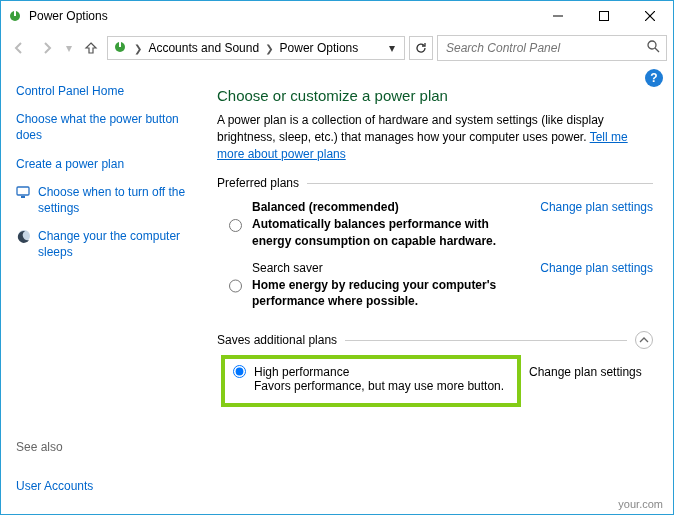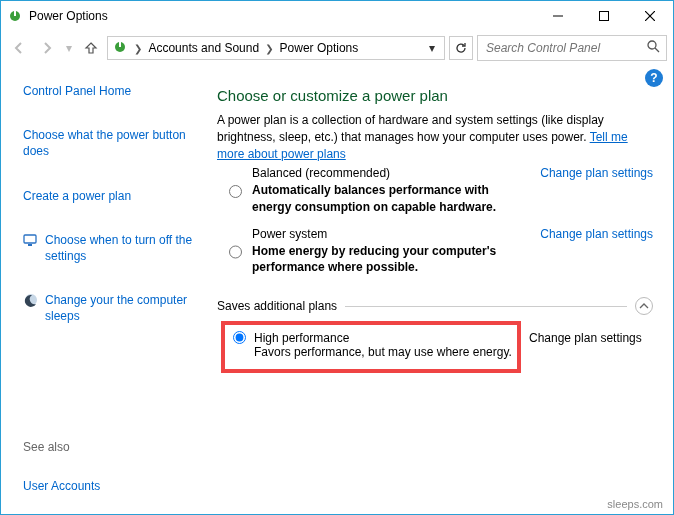--- a/index.html
+++ b/index.html
@@ -58,40 +58,40 @@
     position: relative;
   }
   .addr .bc { color: #000; }
   .addr .chev { color: #555; font-size: 10px; padding: 0 2px; }
   .addr .dd { margin-left: auto; color: #333; width: 16px; text-align: center; }
   .refresh {
     width: 24px; height: 24px; border: 1px solid #ccc;
     display: flex; align-items: center; justify-content: center;
   }
   .search {
-    width: 190px; height: 24px; border: 1px solid #ccc;
+    width: 230px; height: 24px; border: 1px solid #ccc;
     display: flex; align-items: center;
     padding: 12px 6px;
     color: #666;
     font-style: italic;
   }
   .search input {
     border: none; outline: none; flex: 1; font-size: 12px;
     font-family: inherit; color: #666; font-style: italic;
     background: transparent;
   }
   
   .body {
     display: flex;
     height: calc(515px - 30px - 34px - 2px);
   }
   .sidebar {
     width: 210px;
-    padding: 18px 10px 10px 22px;
-    display: flex; flex-direction: column; gap: 28px;
+    padding: 18px 10px 10px 15px;
+    display: flex; flex-direction: column; gap: 12px;
   }
   .sidebar a.link {
     color: #0066cc; text-decoration: none; cursor: pointer;
     line-height: 1.35;
   }
   .sb-item { display: flex; gap: 6px; align-items: flex-start; }
   .sb-icon { width: 16px; height: 16px; flex: 0 0 16px; display: inline-flex; align-items:center; justify-content:center; }
   .seealso { margin-top: auto; padding-bottom: 10px; }
   .seealso .hdr { color: #666; margin-bottom: 24px; }
   .main {
@@ -103,40 +103,40 @@
     position: absolute; top: 4px; right: 10px;
     width: 18px; height: 18px; border-radius: 50%;
     background: #1e7dd6; color: #fff;
     display: flex; align-items:center; justify-content:center;
     font-weight: bold; font-size: 12px;
   }
   h1.page-title {
     color: #0a5a2a; font-weight: normal;
     font-size: 15px; margin: 10px 0 8px 0;
   }
-  .desc { line-height: 1.4; margin-bottom: 0; }
+  .desc { line-height: 1.4; margin-bottom: 6px; }
   .desc a { color: #0066cc; text-decoration: underline; }
   .section-label {
     color: #000; margin: 14px 0 6px 0;
     display: flex; align-items: center; gap: 8px;
   }
   .section-label .rule { flex:1; height:1px; background:#ccc; }
   .expander {
     width: 18px; height: 18px; border:1px solid #bbb; border-radius: 50%;
     display:flex; align-items:center; justify-content:center;
     color:#555; font-size:10px;
   }
   .plan { display: flex; padding: 4px 0 8px 12px; gap: 10px; }
   .plan .radio { margin-top:2px; }
   .plan .body2 { flex:1; }
-  .plan .name { font-weight: normal; }
+  .plan .name { font-weight: bold; }
   .plan .subdesc { margin-top: 2px; line-height: 1.35; font-weight: bold; }
   .plan .chg { color: #0066cc; white-space: nowrap; padding-left: 10px; }
   .highlight {
-    border: 4px solid #ef4444;
+    border: 4px solid #84cc16;
     padding: 6px 2px 10px 8px;
     margin-left: 4px;
     width: 300px;
   }
   .hp-row { display:flex; gap:8px; align-items:flex-start; }
   .watermark {
     position:absolute; bottom:4px; right:10px;
     color:#888; font-size:11px;
   }
   input[type=radio] { margin:0; }
@@ -248,34 +248,38 @@
     </div>
   </div>
 
   <div class="main">
     <div class="help">?</div>
     <h1 class="page-title">Choose or customize a power plan</h1>
     <div class="desc">
       <span>A power plan is a collection of hardware and system settings (like display brightness, sleep, etc.) that manages how your computer uses power. </span><a>Tell me more about power plans</a>
     </div>
 
+    <div class="section-label">
+      <span>Preferred plans</span>
+      <span class="rule"></span>
+    </div>
 
     <div class="plan">
       <input type="radio" name="p" class="radio" style="">
       <div class="body2">
         <div class="name">Balanced (recommended)</div>
         <div class="subdesc">Automatically balances performance with energy consumption on capable hardware.</div>
       </div>
       <a class="chg">Change plan settings</a>
     </div>
 
     <div class="plan">
       <input type="radio" name="p" class="radio" style="">
       <div class="body2">
-        <div class="name" style="font-weight:normal">Power system</div>
+        <div class="name" style="font-weight:normal">Search saver</div>
         <div class="subdesc">Home energy by reducing your computer's performance where possible.</div>
       </div>
       <a class="chg">Change plan settings</a>
     </div>
 
     <div class="section-label">
       <span>Saves additional plans</span>
       <span class="rule"></span>
       <span class="expander">
         <svg width="10" height="10">
@@ -283,23 +287,23 @@
           </svg>
       </span>
     </div>
 
     <div class="hp-row">
       <div class="highlight">
         <div style="display:flex; gap:8px; align-items:flex-start;">
           <input type="radio" name="p" checked="" class="radio" style="">
           <div>
             <div class="name">High performance</div>
-            <div class="subdesc">Favors performance, but may use where energy.</div>
+            <div class="subdesc">Favors performance, but may use more button.</div>
           </div>
         </div>
       </div>
       <a class="chg" style="padding-top:10px;">Change plan settings</a>
     </div>
 
   </div>
 </div>
 
-<div class="watermark">sleeps.com</div>
+<div class="watermark">your.com</div>
 
 </body></html>

